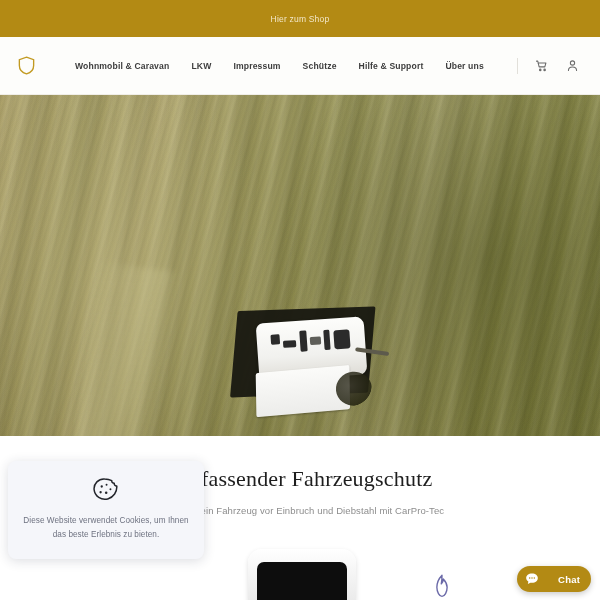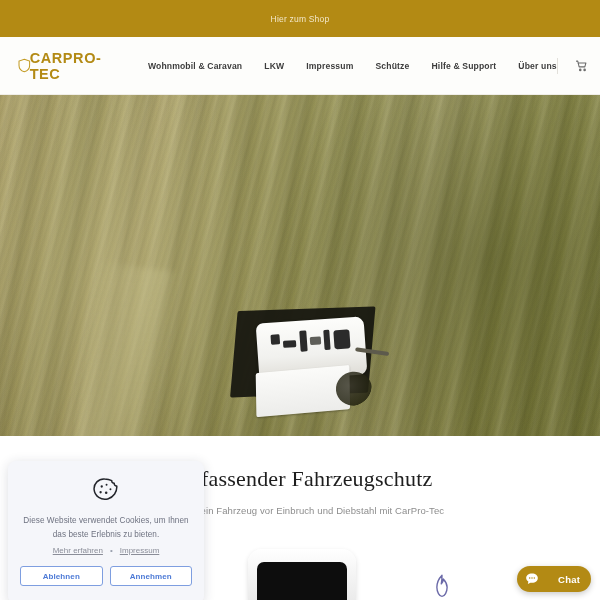--- a/index.html
+++ b/index.html
@@ -230,21 +230,20 @@
 
   <div class="announce">
     <a class="announce-link">Hier zum Shop</a>
   </div>
 
   <div class="header">
     <div class="logo">
       <svg class="logo-shield" viewBox="0 0 20 22">
         <path d="M10 1.2 L18.4 4.1 V11 C18.4 16.3 14.6 19.6 10 20.9 C5.4 19.6 1.6 16.3 1.6 11 V4.1 Z" fill="none" stroke="#c29a21" stroke-width="1.6"></path>
       </svg>
-      <span class="logo-text">CARPRO-TEC</span>
     </div>
 
     <div class="nav">
       <a class="nav-item">Wohnmobil &amp; Caravan</a>
       <a class="nav-item">LKW</a>
       <a class="nav-item">Impressum</a>
       <a class="nav-item">Schütze</a>
       <a class="nav-item">Hilfe &amp; Support</a>
       <a class="nav-item">Über uns</a>
     </div>
@@ -314,29 +313,20 @@
       <path d="M20.2 3.9 C20 5.6 21.2 6.9 22.9 6.8 C22.6 8.5 23.9 9.9 25.6 9.7
                C26.1 15.9 22.2 21.9 15.9 23.6 C8.9 25.5 1.9 20.7 1.2 13.6
                C0.6 7.1 6 1.7 12.5 2.1 C15.3 2.2 18 2.8 20.2 3.9 Z" fill="none" stroke="#23252b" stroke-width="1.6" stroke-linejoin="round"></path>
       <circle cx="9.4" cy="10.2" r="1.25" fill="#23252b"></circle>
       <circle cx="14.6" cy="8.4" r="1.05" fill="#23252b"></circle>
       <circle cx="8.2" cy="16.4" r="1.25" fill="#23252b"></circle>
       <circle cx="14.2" cy="16.9" r="1.35" fill="#23252b"></circle>
       <circle cx="18.8" cy="13.2" r="1.05" fill="#23252b"></circle>
     </svg>
     <div class="cookie-text">Diese Website verwendet Cookies, um Ihnen das beste Erlebnis zu bieten.</div>
-    <div class="cookie-links">
-      <a class="cookie-link">Mehr erfahren</a>
-      <span class="dot-sep">•</span>
-      <a class="cookie-link">Impressum</a>
-    </div>
-    <div class="cookie-btns">
-      <button class="cookie-btn">Ablehnen</button>
-      <button class="cookie-btn">Annehmen</button>
-    </div>
   </div>
 
   <div class="chat">
     <svg class="chat-bubble" viewBox="0 0 20 20">
       <path d="M10 2.2 C5 2.2 1.7 5 1.7 8.6 C1.7 10.7 2.9 12.5 4.8 13.7 L4.1 17.2 L7.7 15.3
                C8.4 15.4 9.2 15.5 10 15.5 C15 15.5 18.3 12.6 18.3 8.6 C18.3 5 15 2.2 10 2.2 Z" fill="#ffffff"></path>
       <circle cx="6.7" cy="8.6" r="1.05" fill="#b38a14"></circle>
       <circle cx="10" cy="8.6" r="1.05" fill="#b38a14"></circle>
       <circle cx="13.3" cy="8.6" r="1.05" fill="#b38a14"></circle>
     </svg>

